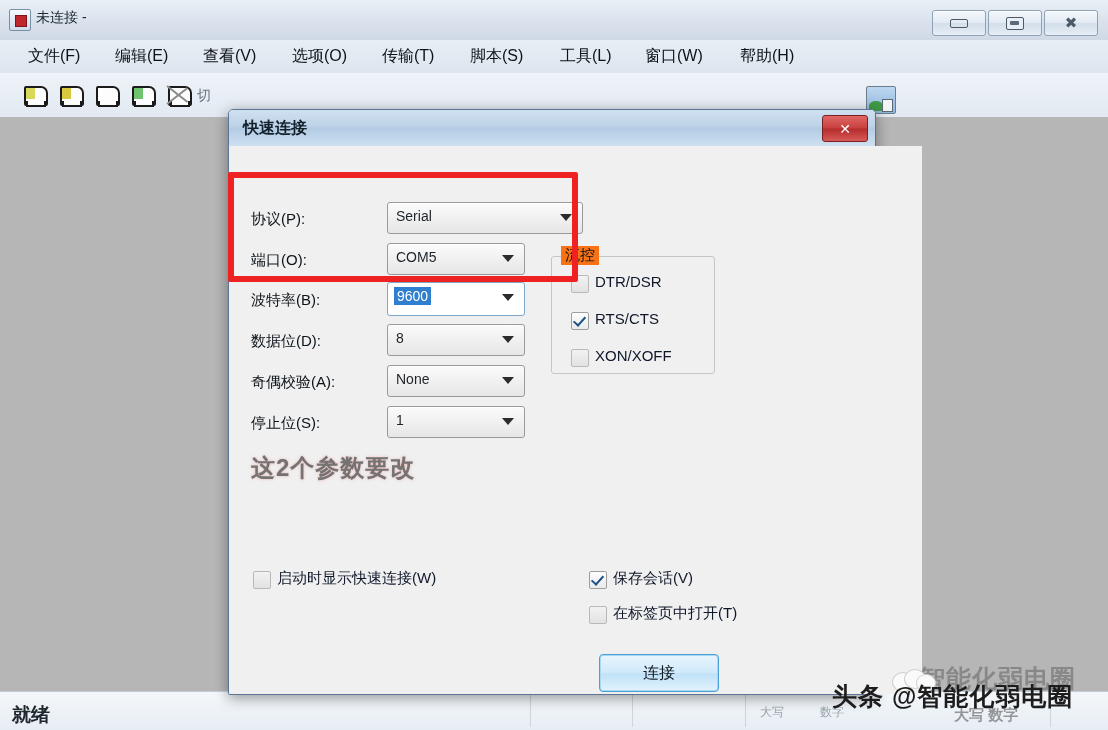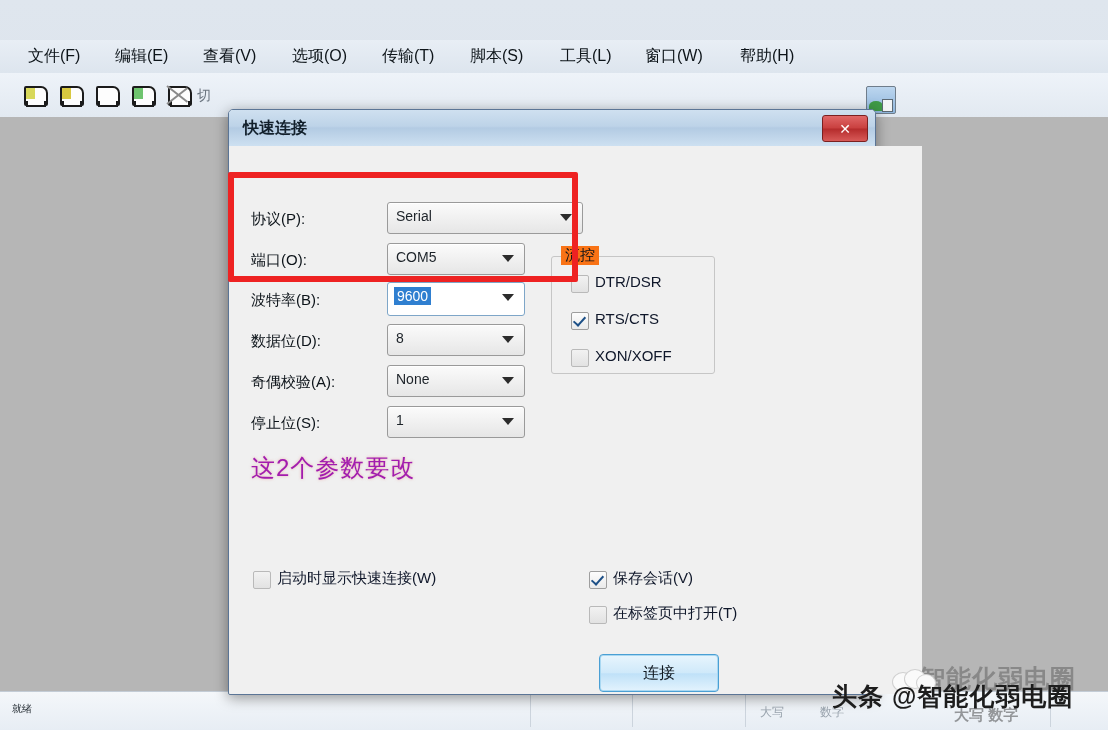--- a/index.html
+++ b/index.html
@@ -110,21 +110,21 @@
     background:#b6b6b6;
   }
 
   
   #status-bar{
     position:absolute;left:0;bottom:0;width:1108px;height:38px;
     background:linear-gradient(#f4f7fa,#e7edf4);
     border-top:1px solid #c3ccd6;
   }
   #status-text{
-    position:absolute;left:12px;top:10px;font-size:10px;color:#20282f;
+    position:absolute;left:12px;top:10px;font-size:19px;color:#20282f;font-weight:bold;
   }
   .status-div{
     position:absolute;top:3px;width:1px;height:32px;background:#ccd4dd;
   }
   #sd0{left:530px;} #sd1{left:632px;} #sd2{left:745px;} #sd3{left:1050px;}
   .status-cell{
     position:absolute;top:12px;font-size:12px;color:#9aa4ae;
   }
 
   
@@ -201,22 +201,22 @@
   .chk.dim{background:linear-gradient(#f2f2f2,#e2e2e2);border-color:#b9b9b9;}
   .chk.checked::after{
     content:"";position:absolute;left:4px;top:1px;width:5px;height:10px;
     border:solid #1c4f86;border-width:0 2px 2px 0;transform:rotate(42deg);
   }
   .chk-label{
     position:absolute;font-size:15px;color:#0f172a;white-space:nowrap;
   }
 
   #red-note{
-    position:absolute;left:22px;top:306px;font-size:24px;color:#a21caf;
-    font-weight:normal;white-space:nowrap;letter-spacing:1px;
+    position:absolute;left:22px;top:306px;font-size:24px;color:#737373;
+    font-weight:bold;white-space:nowrap;letter-spacing:1px;
     text-shadow:0 0 3px rgba(232,115,111,.5);
   }
 
   .dlg-btn{
     position:absolute;height:36px;
     border-radius:4px;display:flex;align-items:center;justify-content:center;
     font-size:16px;color:#101820;cursor:pointer;
   }
   #btn-connect{
     left:370px;top:508px;width:118px;
@@ -262,20 +262,34 @@
   }
   #wm-logo .b1{left:0;top:4px;width:20px;height:18px;}
   #wm-logo .b2{left:12px;top:1px;width:20px;height:18px;}
   #wm-logo .b3{left:24px;top:6px;width:18px;height:16px;}
 </style>
 </head>
 <body>
 
 <div id="app-window">
 
+  <div id="title-bar">
+    <div id="app-icon"></div>
+    <div id="title-text">未连接 -</div>
+
+    <div class="win-btn" id="btn-min">
+      <div class="glyph-min"></div>
+    </div>
+    <div class="win-btn" id="btn-max">
+      <div class="glyph-max"></div>
+    </div>
+    <div class="win-btn" id="btn-close">
+      <div class="glyph-close">✖</div>
+    </div>
+  </div>
 
   <div id="menu-bar">
     <div class="menu-item" style="left:28px">文件(F)</div>
     <div class="menu-item" style="left:115px">编辑(E)</div>
     <div class="menu-item" style="left:203px">查看(V)</div>
     <div class="menu-item" style="left:292px">选项(O)</div>
     <div class="menu-item" style="left:382px">传输(T)</div>
     <div class="menu-item" style="left:470px">脚本(S)</div>
     <div class="menu-item" style="left:560px">工具(L)</div>
     <div class="menu-item" style="left:645px">窗口(W)</div>

